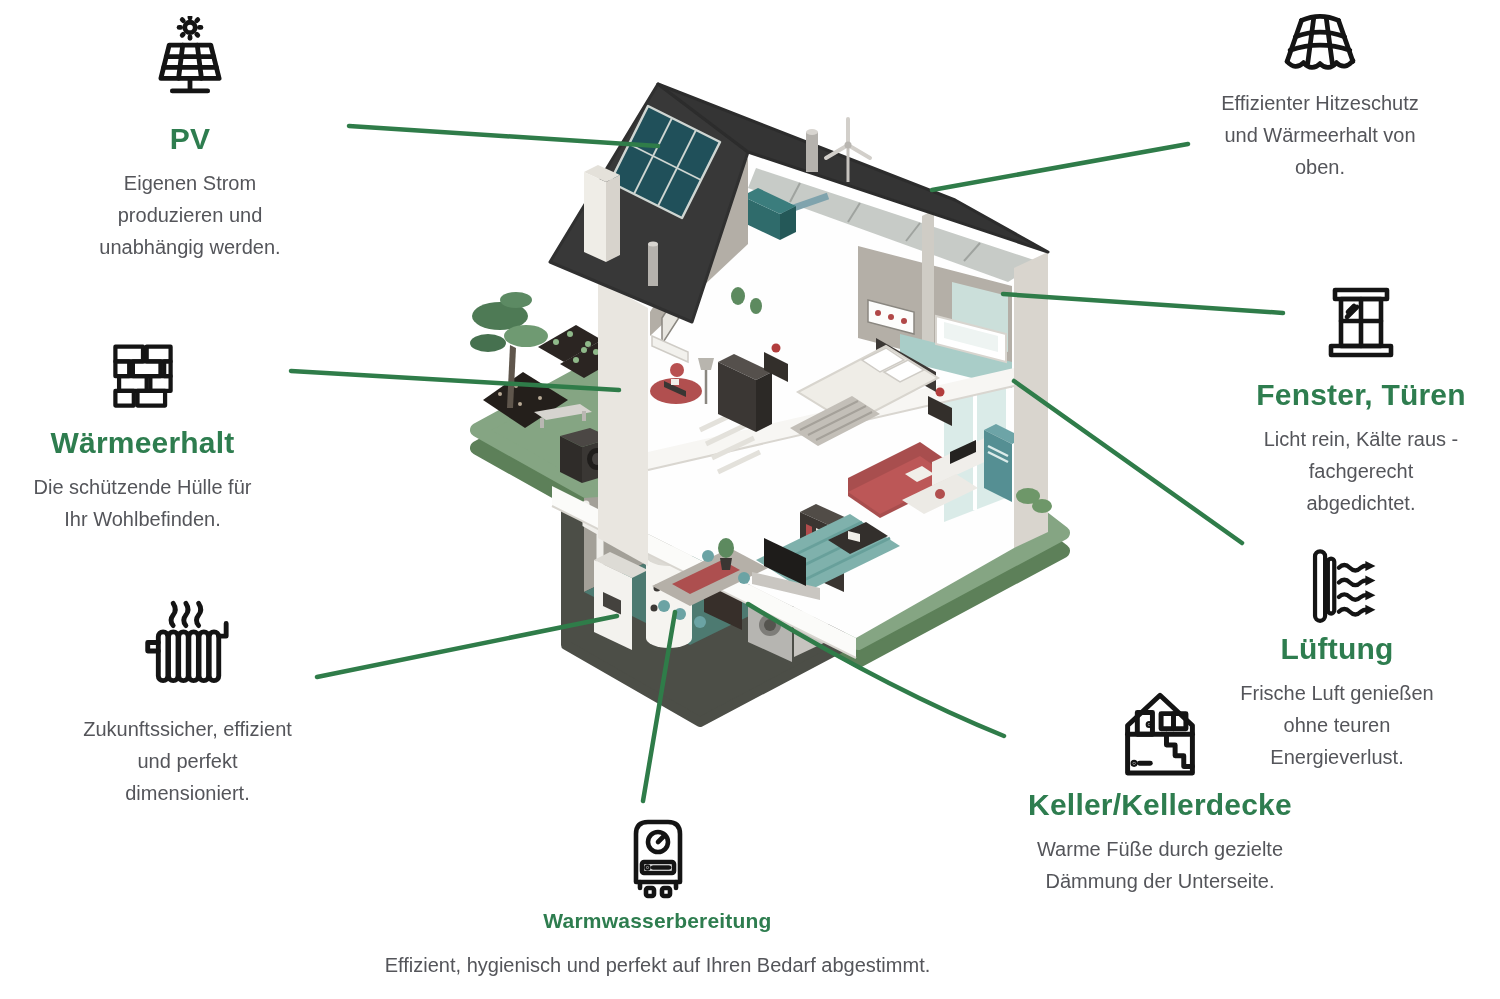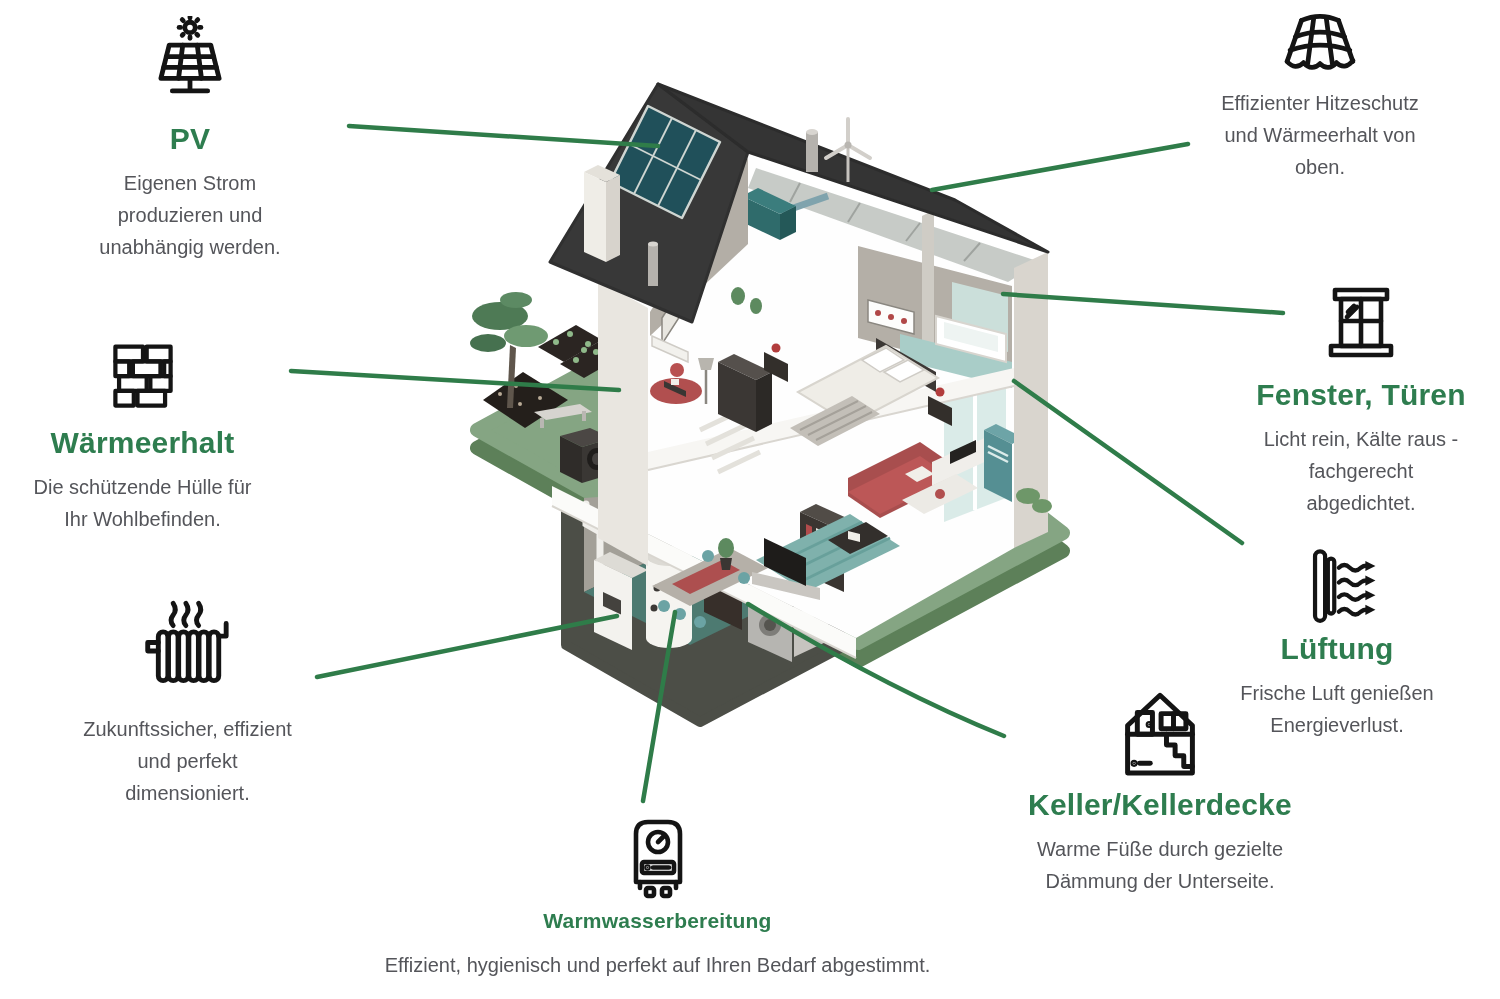--- a/index.html
+++ b/index.html
@@ -433,20 +433,21 @@
           <polygon points="92,24 81,18.5 81,29.5"></polygon>
           <polygon points="92,40 81,34.5 81,45.5"></polygon>
           <polygon points="92,56 81,50.5 81,61.5"></polygon>
           <polygon points="92,72 81,66.5 81,77.5"></polygon>
         </g>
       </svg>
     </span>
     <div class="label-title">Lüftung</div>
     <div class="label-body">
       <div>Frische Luft genießen</div>
+      <div>ohne teuren</div>
       <div>Energieverlust.</div>
     </div>
   </div>
 
   <div class="label-block" style="left:995px;top:678px;width:330px;">
     <span class="icon">
       <svg width="108" height="108" viewBox="0 0 100 100">
         <g class="ico">
           <path d="M20,44 L50,16 L80,44 L80,88 L20,88 Z"></path>
           <line x1="20" y1="52" x2="80" y2="52"></line>

